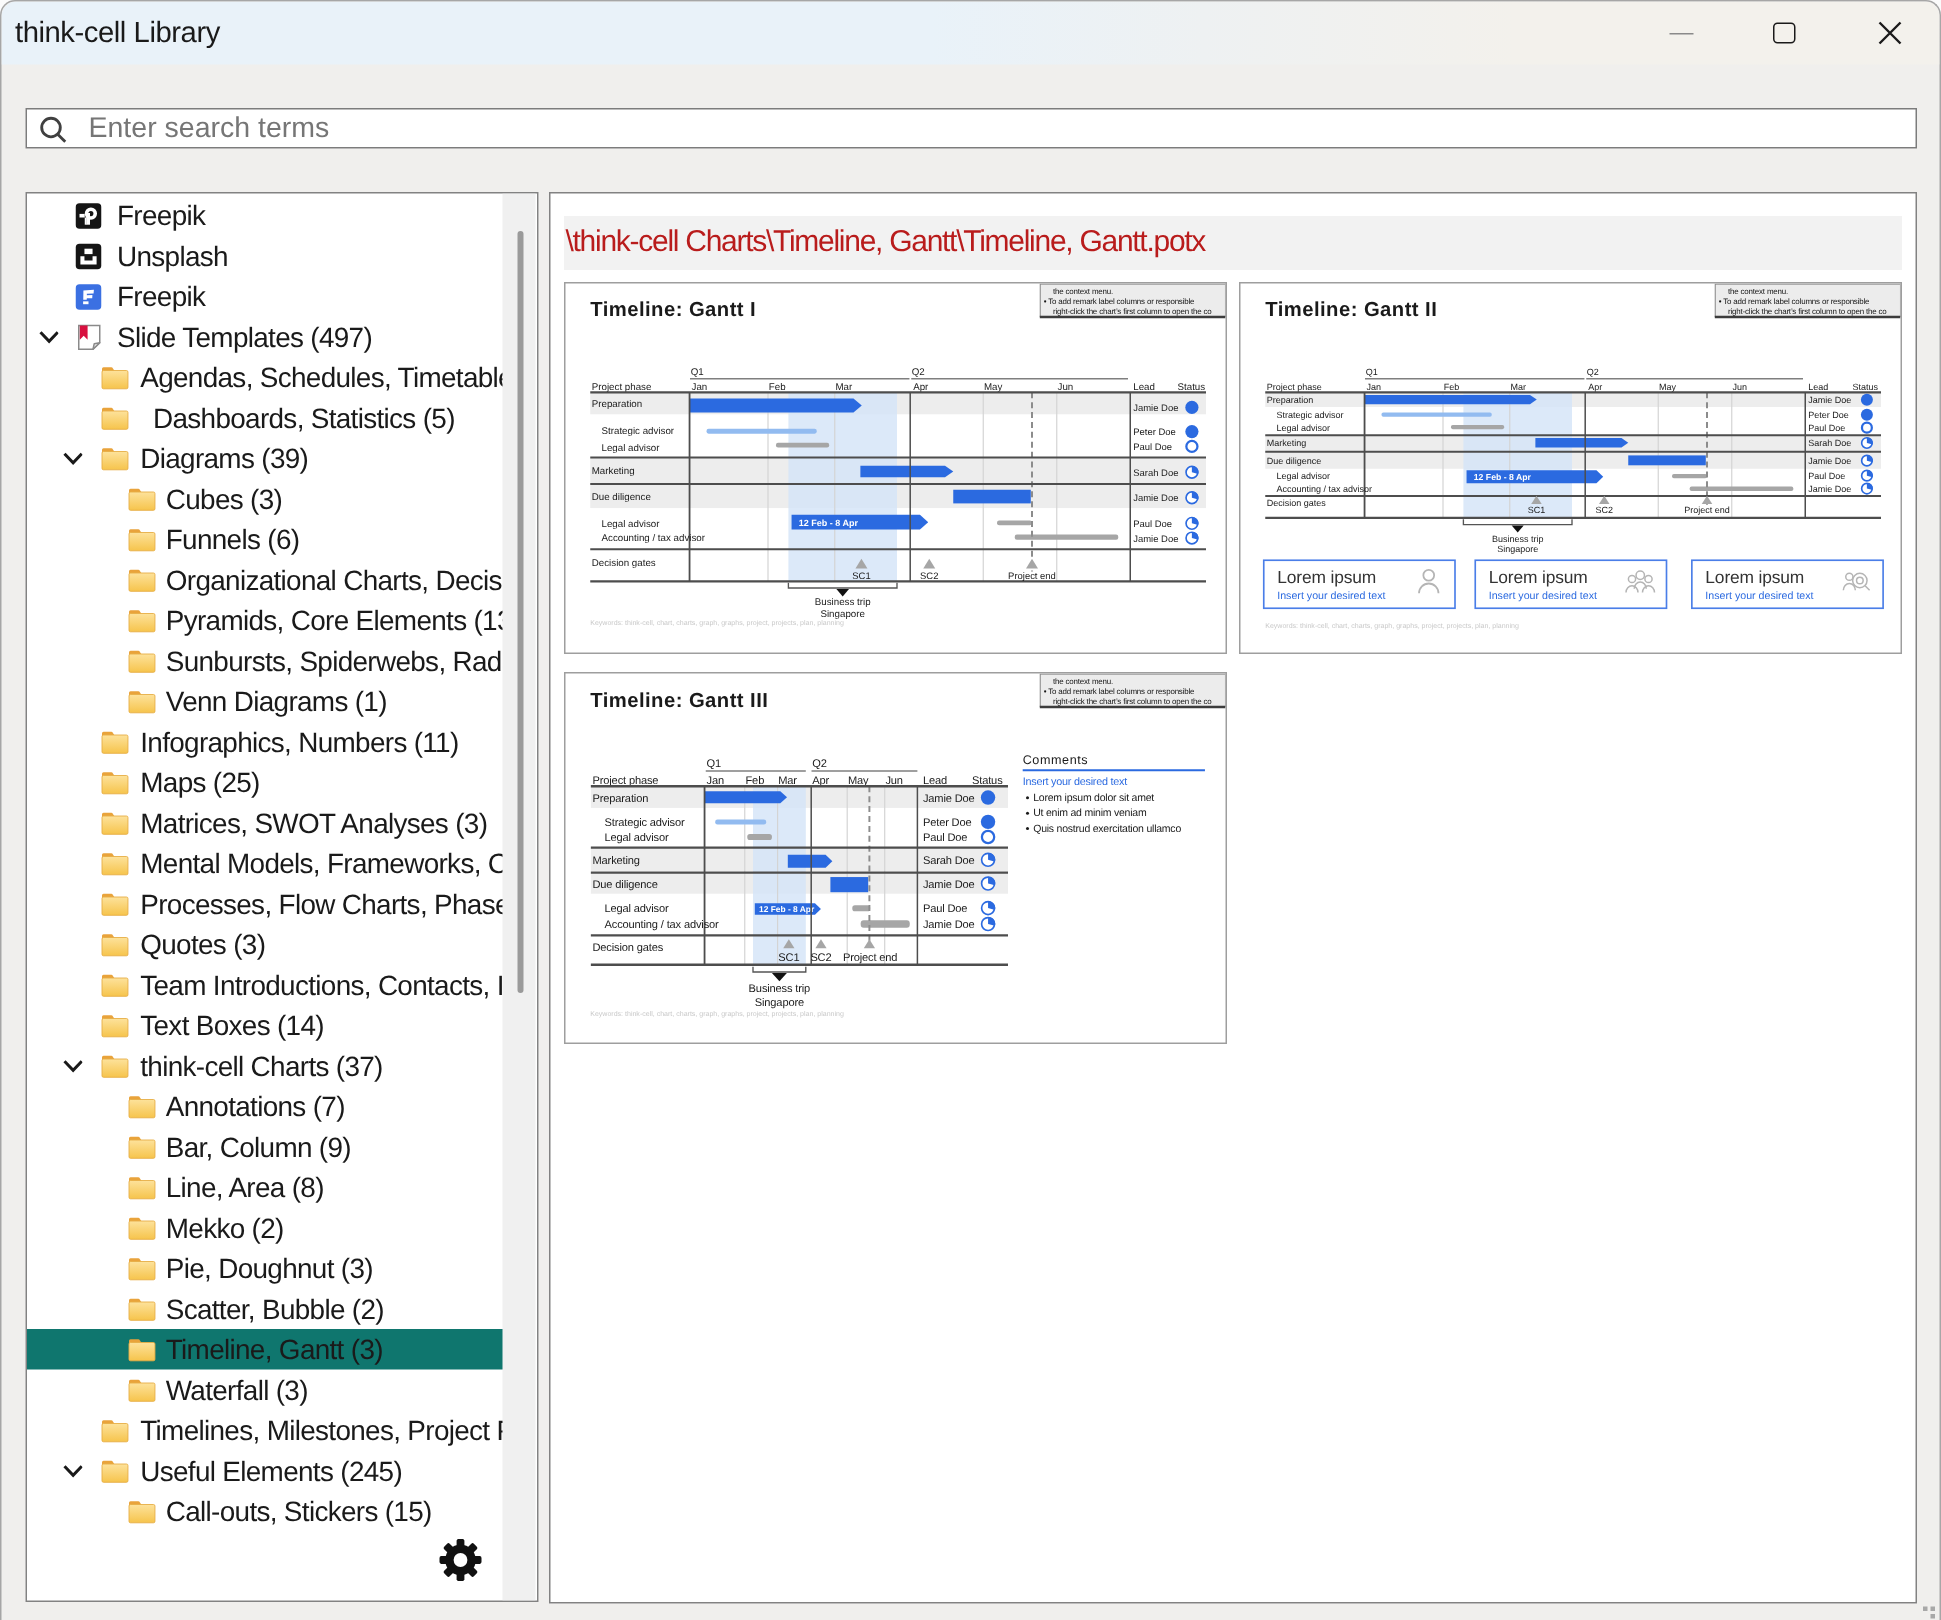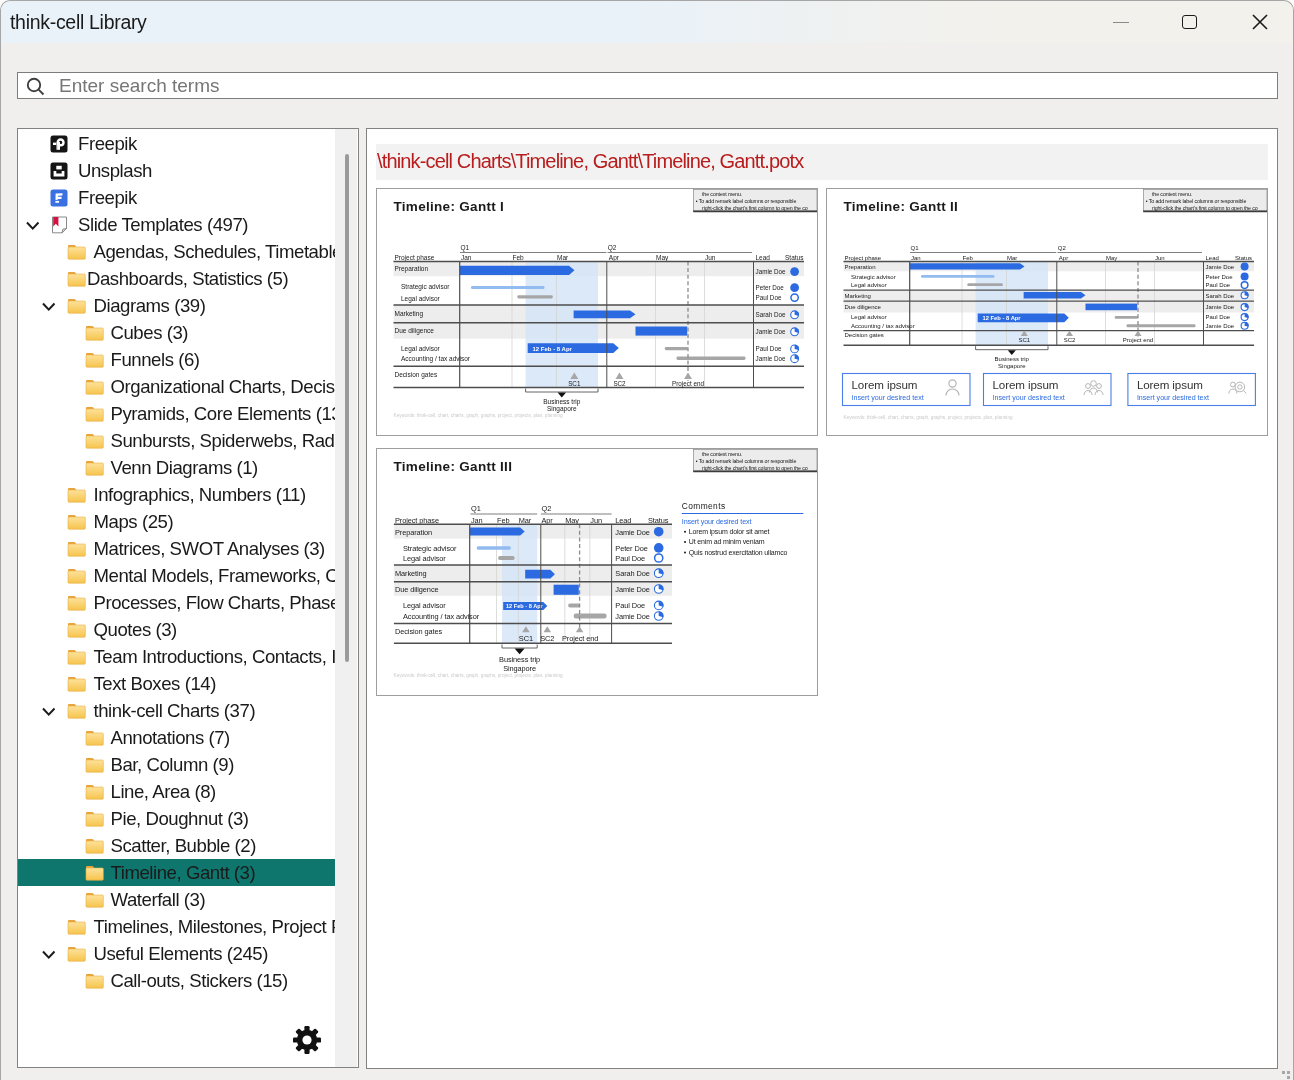--- a/index.html
+++ b/index.html
@@ -108,21 +108,21 @@
               <path d="M1,4 L1,1.9 a1,1 0 0 1 1,-1 L7.2,0.9 a1.3,1.3 0 0 1 1.1,0.7 L9.3,3.2 L9.3,4 Z" fill="#e9a33b"></path>
               <rect x="1" y="3" width="17.3" height="12.2" rx="1" fill="url(#fgrad)" stroke="#e7ae45" stroke-width="0.6"></rect>
             </svg></span>
           <span class="tlabel" style="left:75.5px">Agendas, Schedules, Timetables (18)</span>
         </div>
 <div class="trow">
           <span class="ticon" style="left:48.5px;top:6px"><svg width="19" height="16" viewBox="0 0 19 16">
               <path d="M1,4 L1,1.9 a1,1 0 0 1 1,-1 L7.2,0.9 a1.3,1.3 0 0 1 1.1,0.7 L9.3,3.2 L9.3,4 Z" fill="#e9a33b"></path>
               <rect x="1" y="3" width="17.3" height="12.2" rx="1" fill="url(#fgrad)" stroke="#e7ae45" stroke-width="0.6"></rect>
             </svg></span>
-          <span class="tlabel" style="left:69px">Dashboards, Statistics (5)</span>
+          <span class="tlabel" style="left:84px">Dashboards, Statistics (5)</span>
         </div>
 <div class="trow">
           <span class="chev" style="left:24px"><svg width="13" height="13" viewBox="0 0 13 13">
               <polyline points="1,3.5 6.75,9.6 12.5,3.5" fill="none" stroke="#1a1a1a" stroke-width="2"></polyline>
             </svg></span>
           <span class="ticon" style="left:48.5px;top:6px"><svg width="19" height="16" viewBox="0 0 19 16">
               <path d="M1,4 L1,1.9 a1,1 0 0 1 1,-1 L7.2,0.9 a1.3,1.3 0 0 1 1.1,0.7 L9.3,3.2 L9.3,4 Z" fill="#e9a33b"></path>
               <rect x="1" y="3" width="17.3" height="12.2" rx="1" fill="url(#fgrad)" stroke="#e7ae45" stroke-width="0.6"></rect>
             </svg></span>
           <span class="tlabel" style="left:75.5px">Diagrams (39)</span>
@@ -248,20 +248,27 @@
               <rect x="1" y="3" width="17.3" height="12.2" rx="1" fill="url(#fgrad)" stroke="#e7ae45" stroke-width="0.6"></rect>
             </svg></span>
           <span class="tlabel" style="left:92.5px">Bar, Column (9)</span>
         </div>
 <div class="trow">
           <span class="ticon" style="left:66.5px;top:6px"><svg width="19" height="16" viewBox="0 0 19 16">
               <path d="M1,4 L1,1.9 a1,1 0 0 1 1,-1 L7.2,0.9 a1.3,1.3 0 0 1 1.1,0.7 L9.3,3.2 L9.3,4 Z" fill="#e9a33b"></path>
               <rect x="1" y="3" width="17.3" height="12.2" rx="1" fill="url(#fgrad)" stroke="#e7ae45" stroke-width="0.6"></rect>
             </svg></span>
           <span class="tlabel" style="left:92.5px">Line, Area (8)</span>
+        </div>
+<div class="trow">
+          <span class="ticon" style="left:66.5px;top:6px"><svg width="19" height="16" viewBox="0 0 19 16">
+              <path d="M1,4 L1,1.9 a1,1 0 0 1 1,-1 L7.2,0.9 a1.3,1.3 0 0 1 1.1,0.7 L9.3,3.2 L9.3,4 Z" fill="#e9a33b"></path>
+              <rect x="1" y="3" width="17.3" height="12.2" rx="1" fill="url(#fgrad)" stroke="#e7ae45" stroke-width="0.6"></rect>
+            </svg></span>
+          <span class="tlabel" style="left:92.5px">Mekko (2)</span>
         </div>
 <div class="trow">
           <span class="ticon" style="left:66.5px;top:6px"><svg width="19" height="16" viewBox="0 0 19 16">
               <path d="M1,4 L1,1.9 a1,1 0 0 1 1,-1 L7.2,0.9 a1.3,1.3 0 0 1 1.1,0.7 L9.3,3.2 L9.3,4 Z" fill="#e9a33b"></path>
               <rect x="1" y="3" width="17.3" height="12.2" rx="1" fill="url(#fgrad)" stroke="#e7ae45" stroke-width="0.6"></rect>
             </svg></span>
           <span class="tlabel" style="left:92.5px">Pie, Doughnut (3)</span>
         </div>
 <div class="trow">
           <span class="ticon" style="left:66.5px;top:6px"><svg width="19" height="16" viewBox="0 0 19 16">

